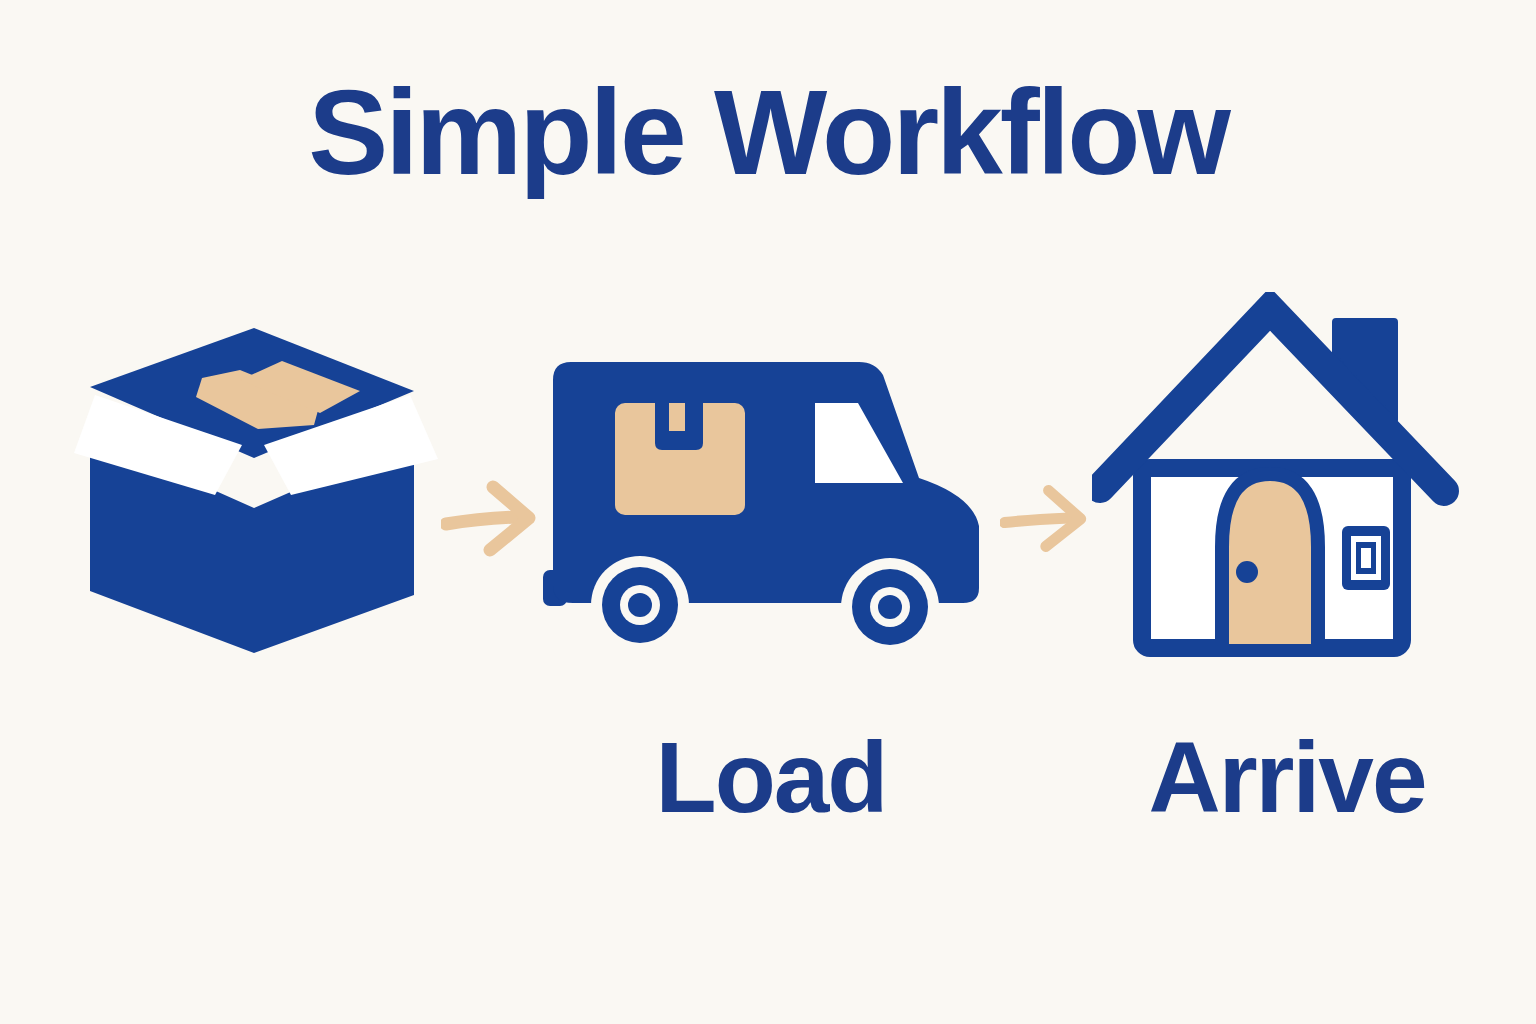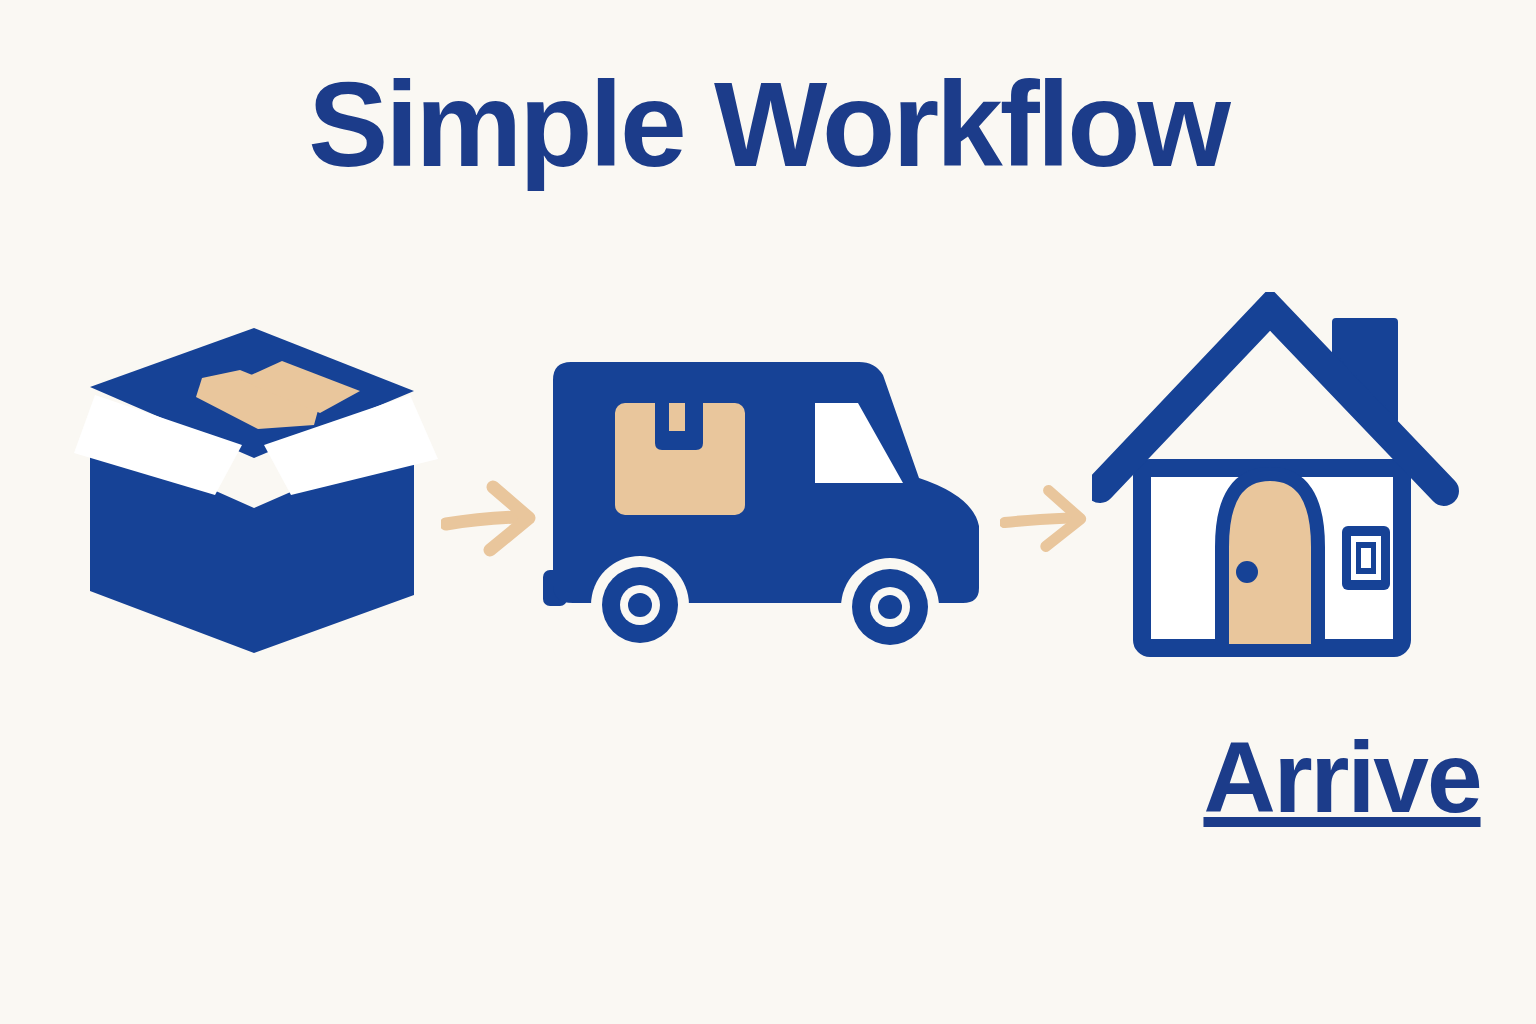--- a/index.html
+++ b/index.html
@@ -9,33 +9,33 @@
     background:var(--background,#faf8f3);
     overflow:hidden;
     font-family:"Liberation Sans", sans-serif;
   }
   .title{
     position:absolute;left:0;right:0;top:64px;
     text-align:center;
     font-size:120px;font-weight:bold;
     letter-spacing:-3px;
     color:var(--text-blue,#1c3c8a);
-    margin:0;line-height:1;
+    margin:8px;line-height:1;
   }
   .step-label{
     position:absolute;top:727px;
     transform:translateX(-50%);
     font-size:100px;font-weight:bold;
     letter-spacing:-2px;
     color:var(--text-blue,#1c3c8a);
     line-height:1;white-space:nowrap;
   }
   .label-pack{left:270px;}
   .label-load{left:771px;}
-  .label-arrive{left:1342px;text-decoration:underline;}
+  .label-arrive{left:1287px;}
   .icon{position:absolute;}
   .icon-box{left:62px;top:323px;width:385px;height:335px;}
   .icon-truck{left:543px;top:358px;width:440px;height:295px;}
   .icon-house{left:1092px;top:292px;width:372px;height:372px;}
   .arrow-1{left:441px;top:478px;width:96px;height:80px;}
   .arrow-2{left:1000px;top:481px;width:88px;height:74px;}
   svg{display:block;width:100%;height:100%;}
 </style>
 </head>
 <body>
@@ -116,15 +116,16 @@
 
       <g>
         <rect x="250" y="234" width="48" height="64" rx="6" fill="var(--blue)"></rect>
         <rect x="259" y="244" width="30" height="44" fill="var(--white)"></rect>
         <rect x="264" y="250" width="20" height="32" fill="var(--blue)"></rect>
         <rect x="269" y="256" width="10" height="20" fill="var(--white)"></rect>
       </g>
     </svg>
   </div>
 
+  <div class="step-label label-load">Load</div>
   <div class="step-label label-arrive">Arrive</div>
 
 </div>
 
 </body></html>

